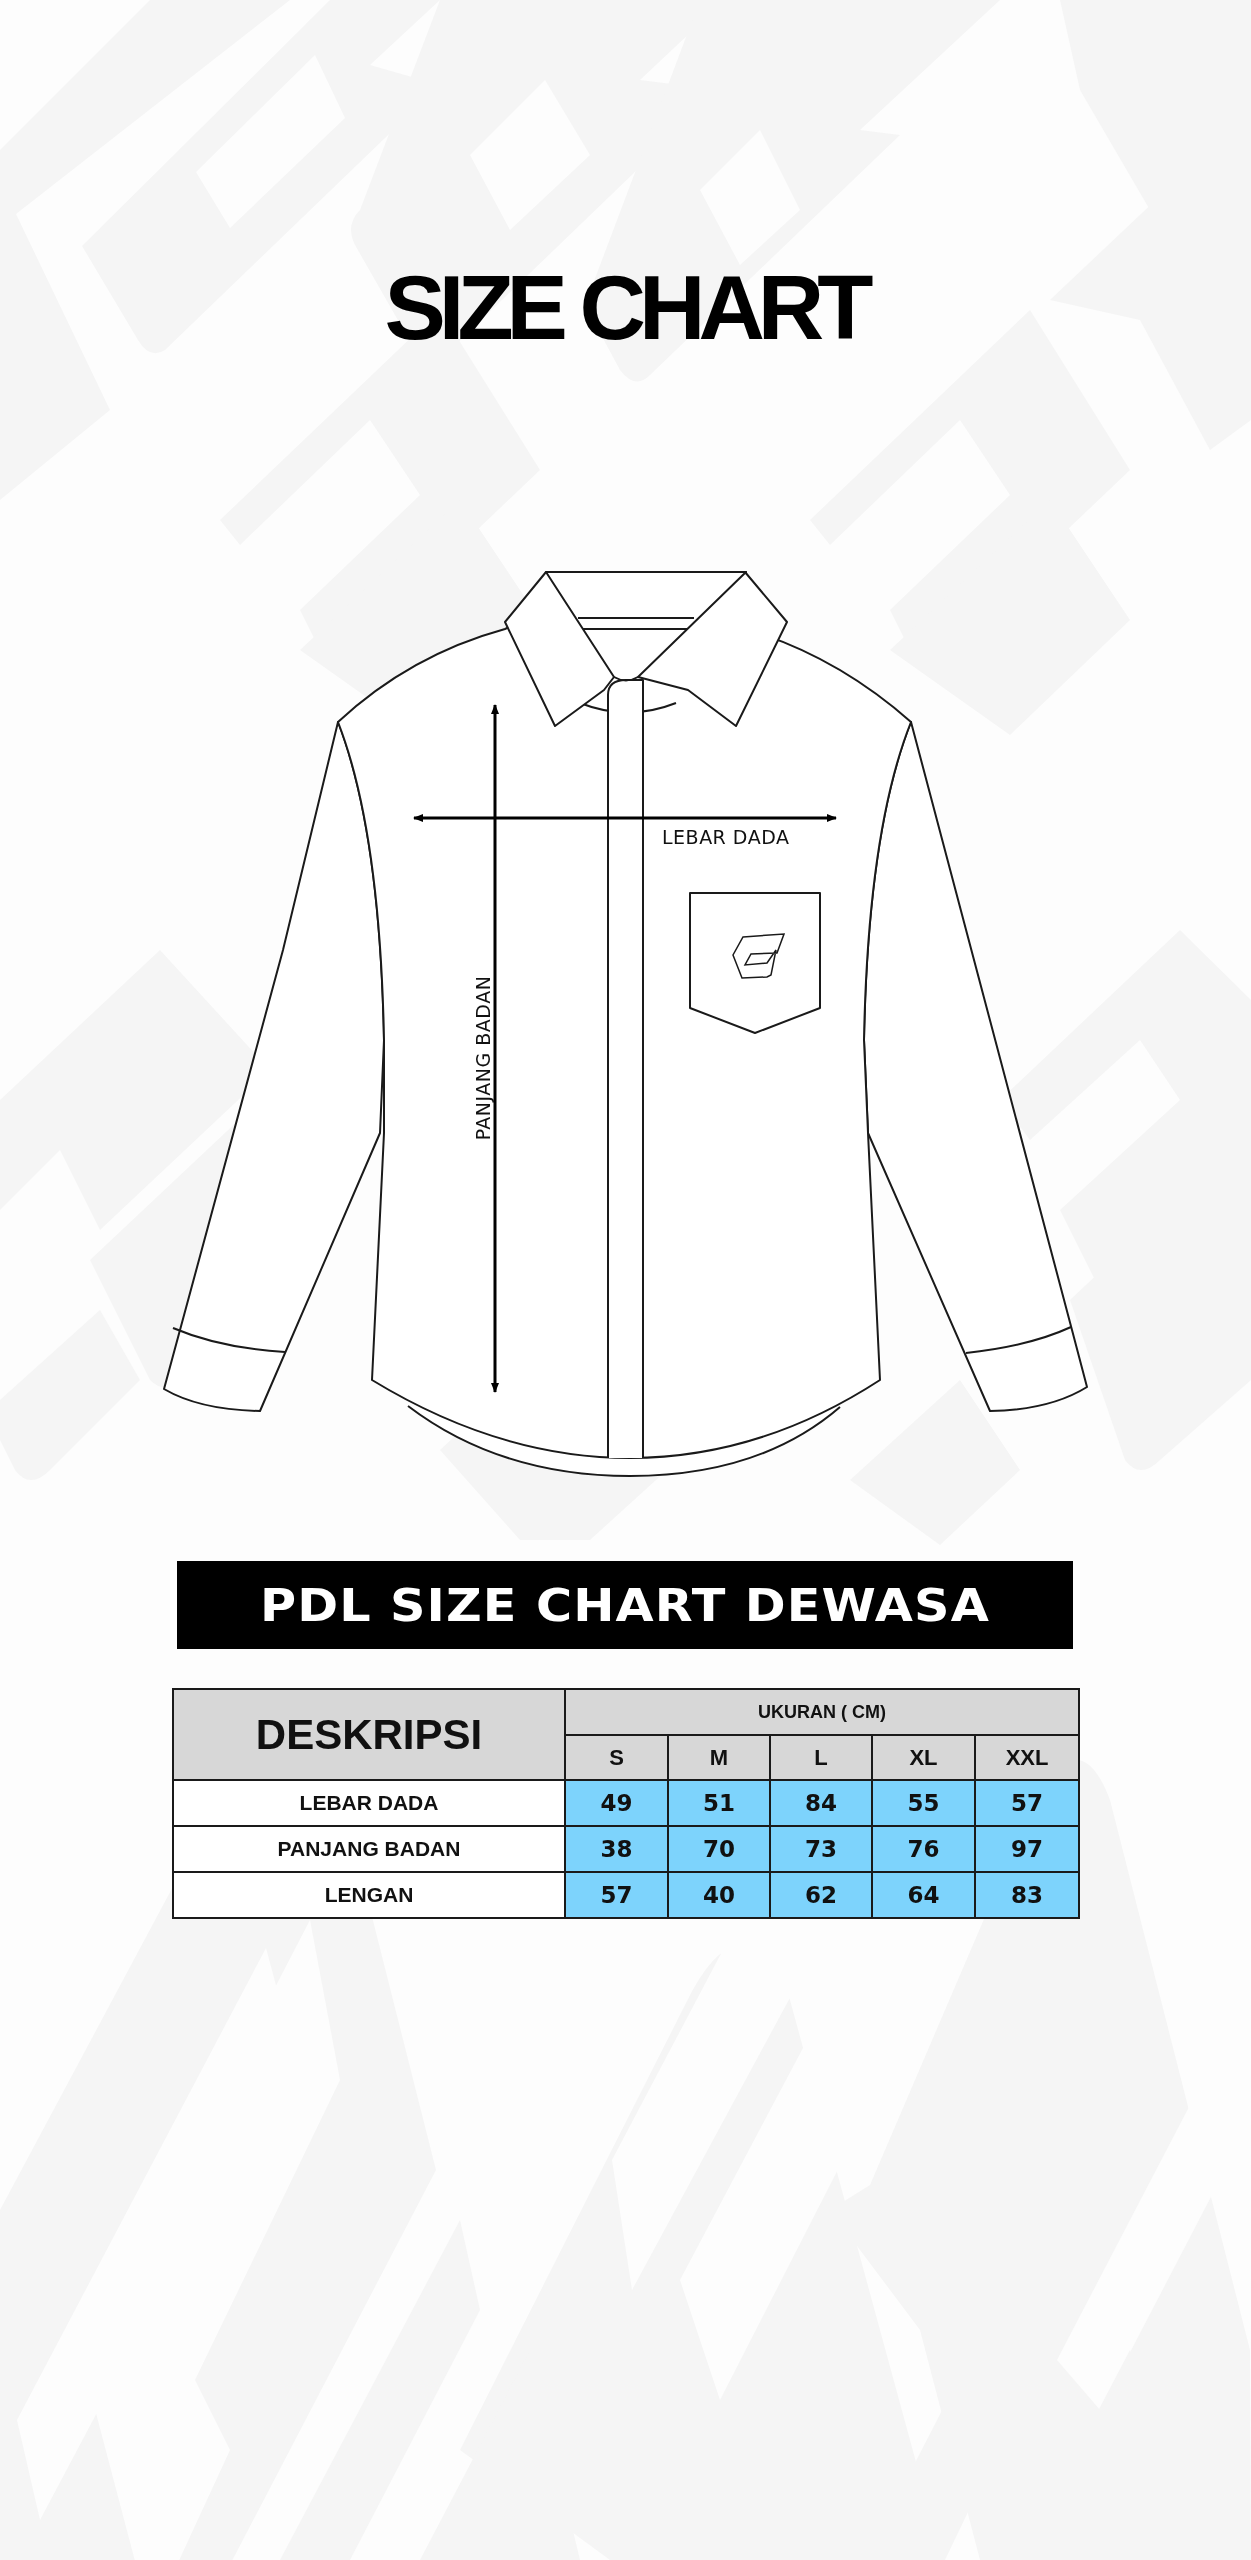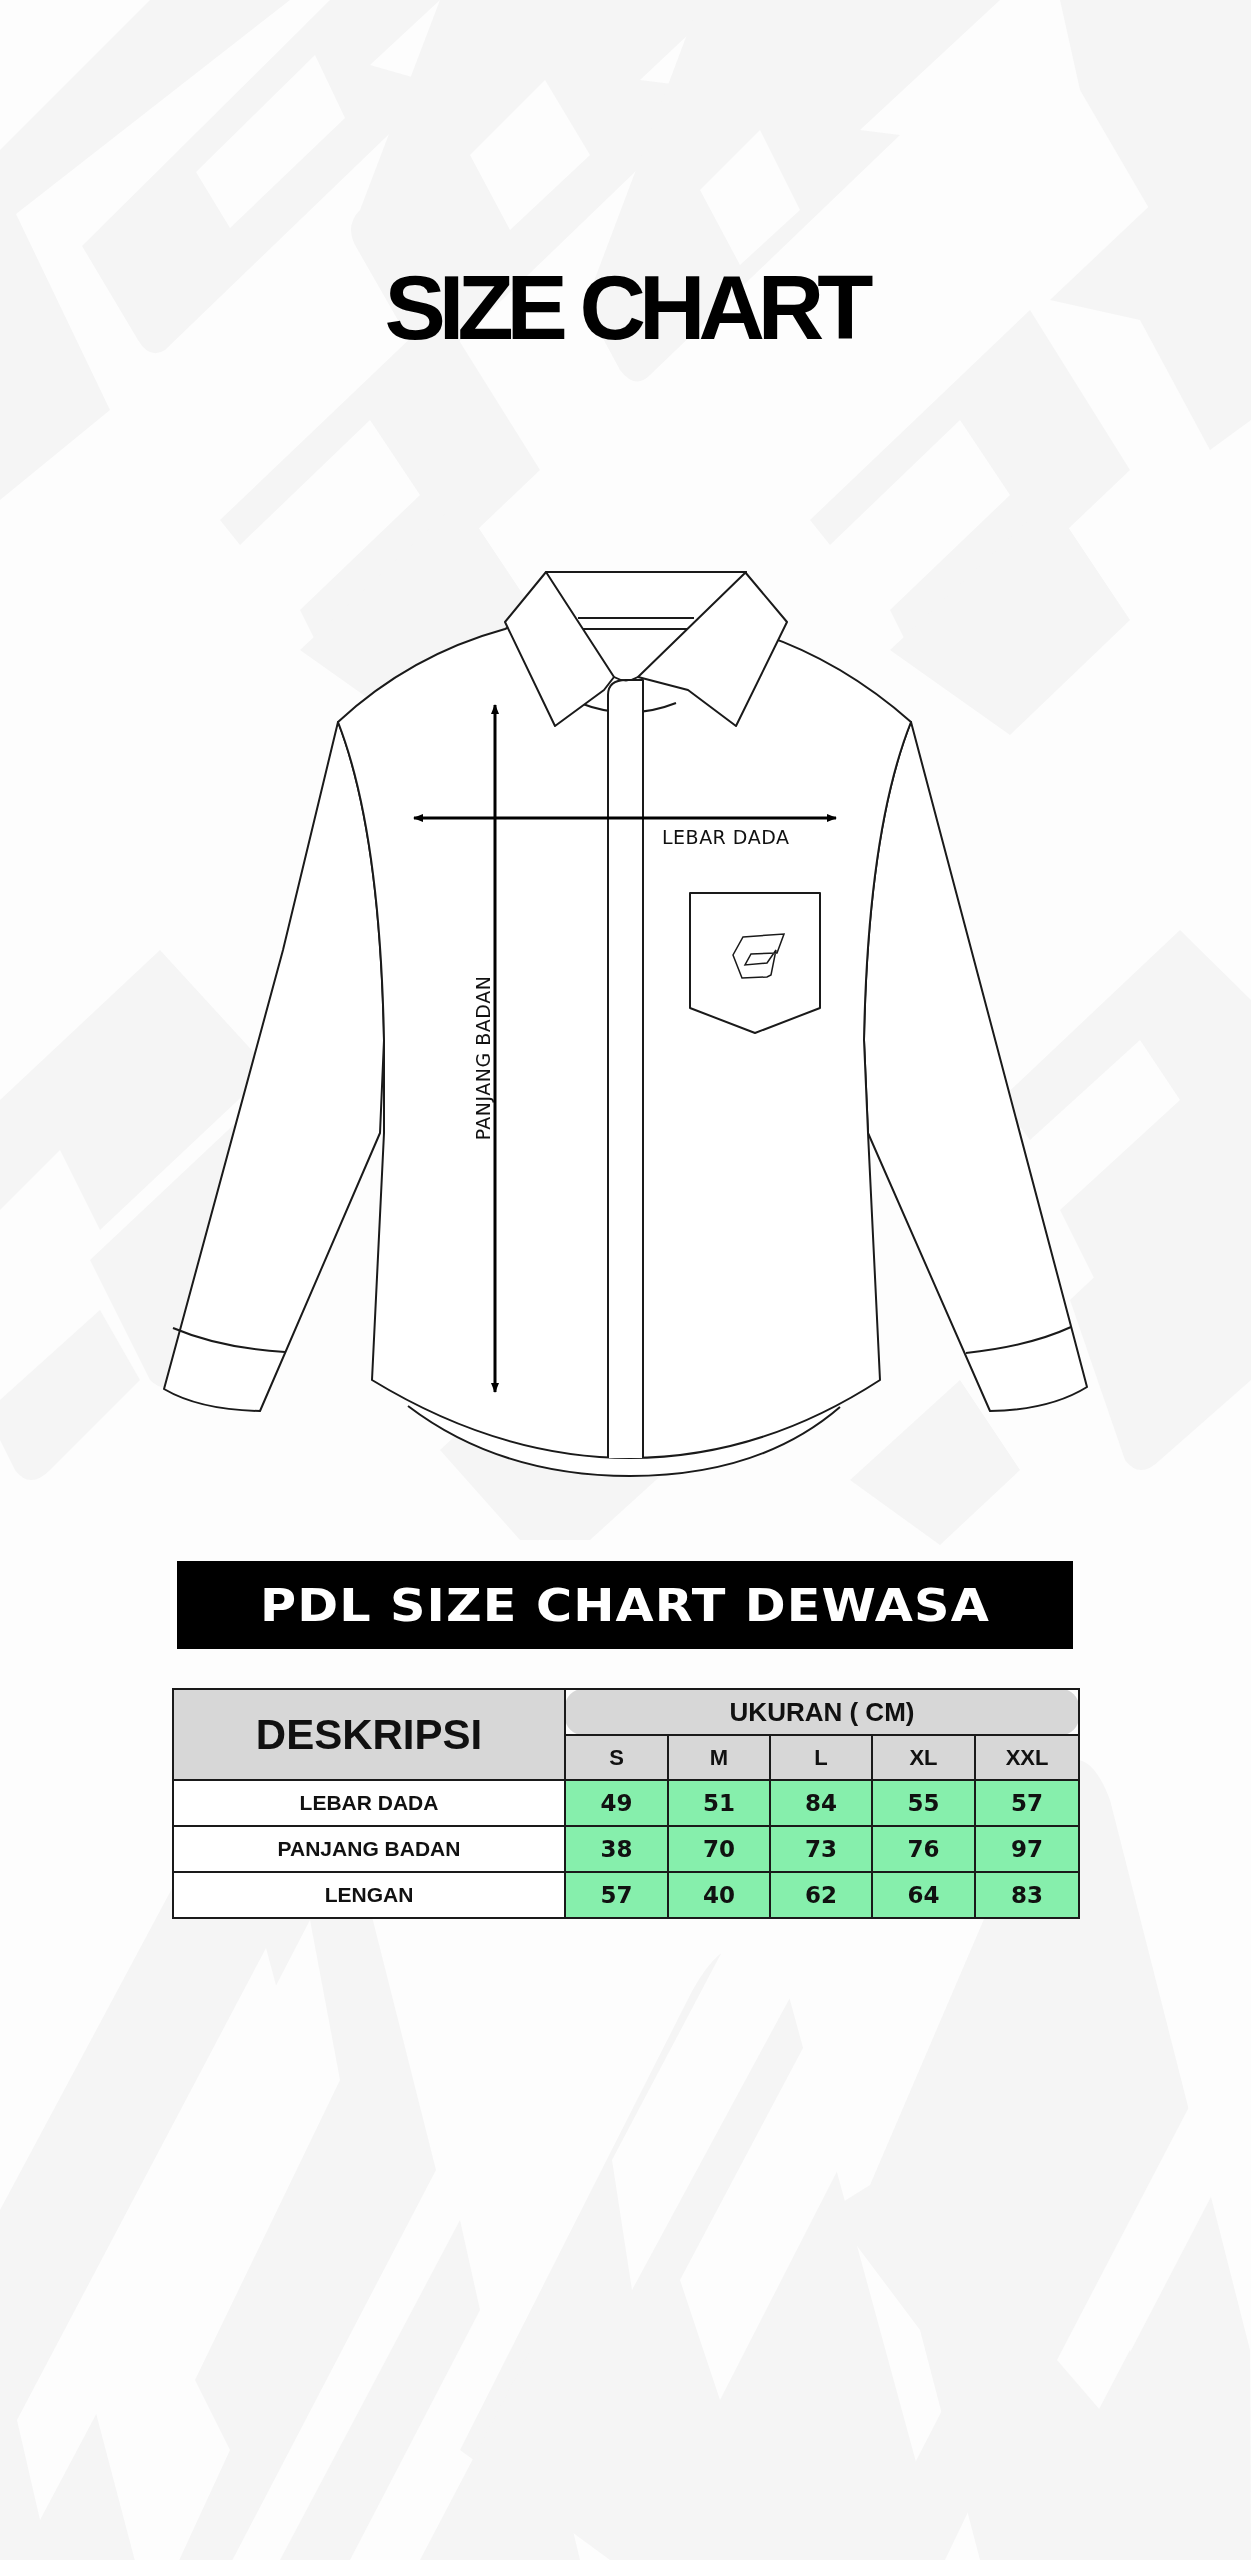--- a/index.html
+++ b/index.html
@@ -78,39 +78,38 @@
       color: #111;
     }
     .size-table .hdr {
       background: #d7d7d7;
     }
     .size-table .desc-head {
       font-size: 42px;
       height: 88px;
     }
     .size-table .ukuran-head {
-      font-size: 26px;
+      font-size: 18px;
       height: 44px;
-      border-radius: 18px;
     }
     .size-table .size-head {
       font-size: 22px;
       height: 43px;
     }
     .size-table .row-label {
       font-size: 21px;
       height: 44px;
       background: #fff;
     }
     .size-table .val {
       font-family: "DejaVu Sans", sans-serif;
       font-size: 23px;
       font-weight: bold;
       height: 44px;
-      background: #86efac;
+      background: #7dd3fc;
     }
     .shirt-label {
       position: absolute;
       font-family: "DejaVu Sans", sans-serif;
       font-size: 19px;
       color: #111;
       z-index: 3;
       letter-spacing: 0.5px;
     }
     .label-lebar {

